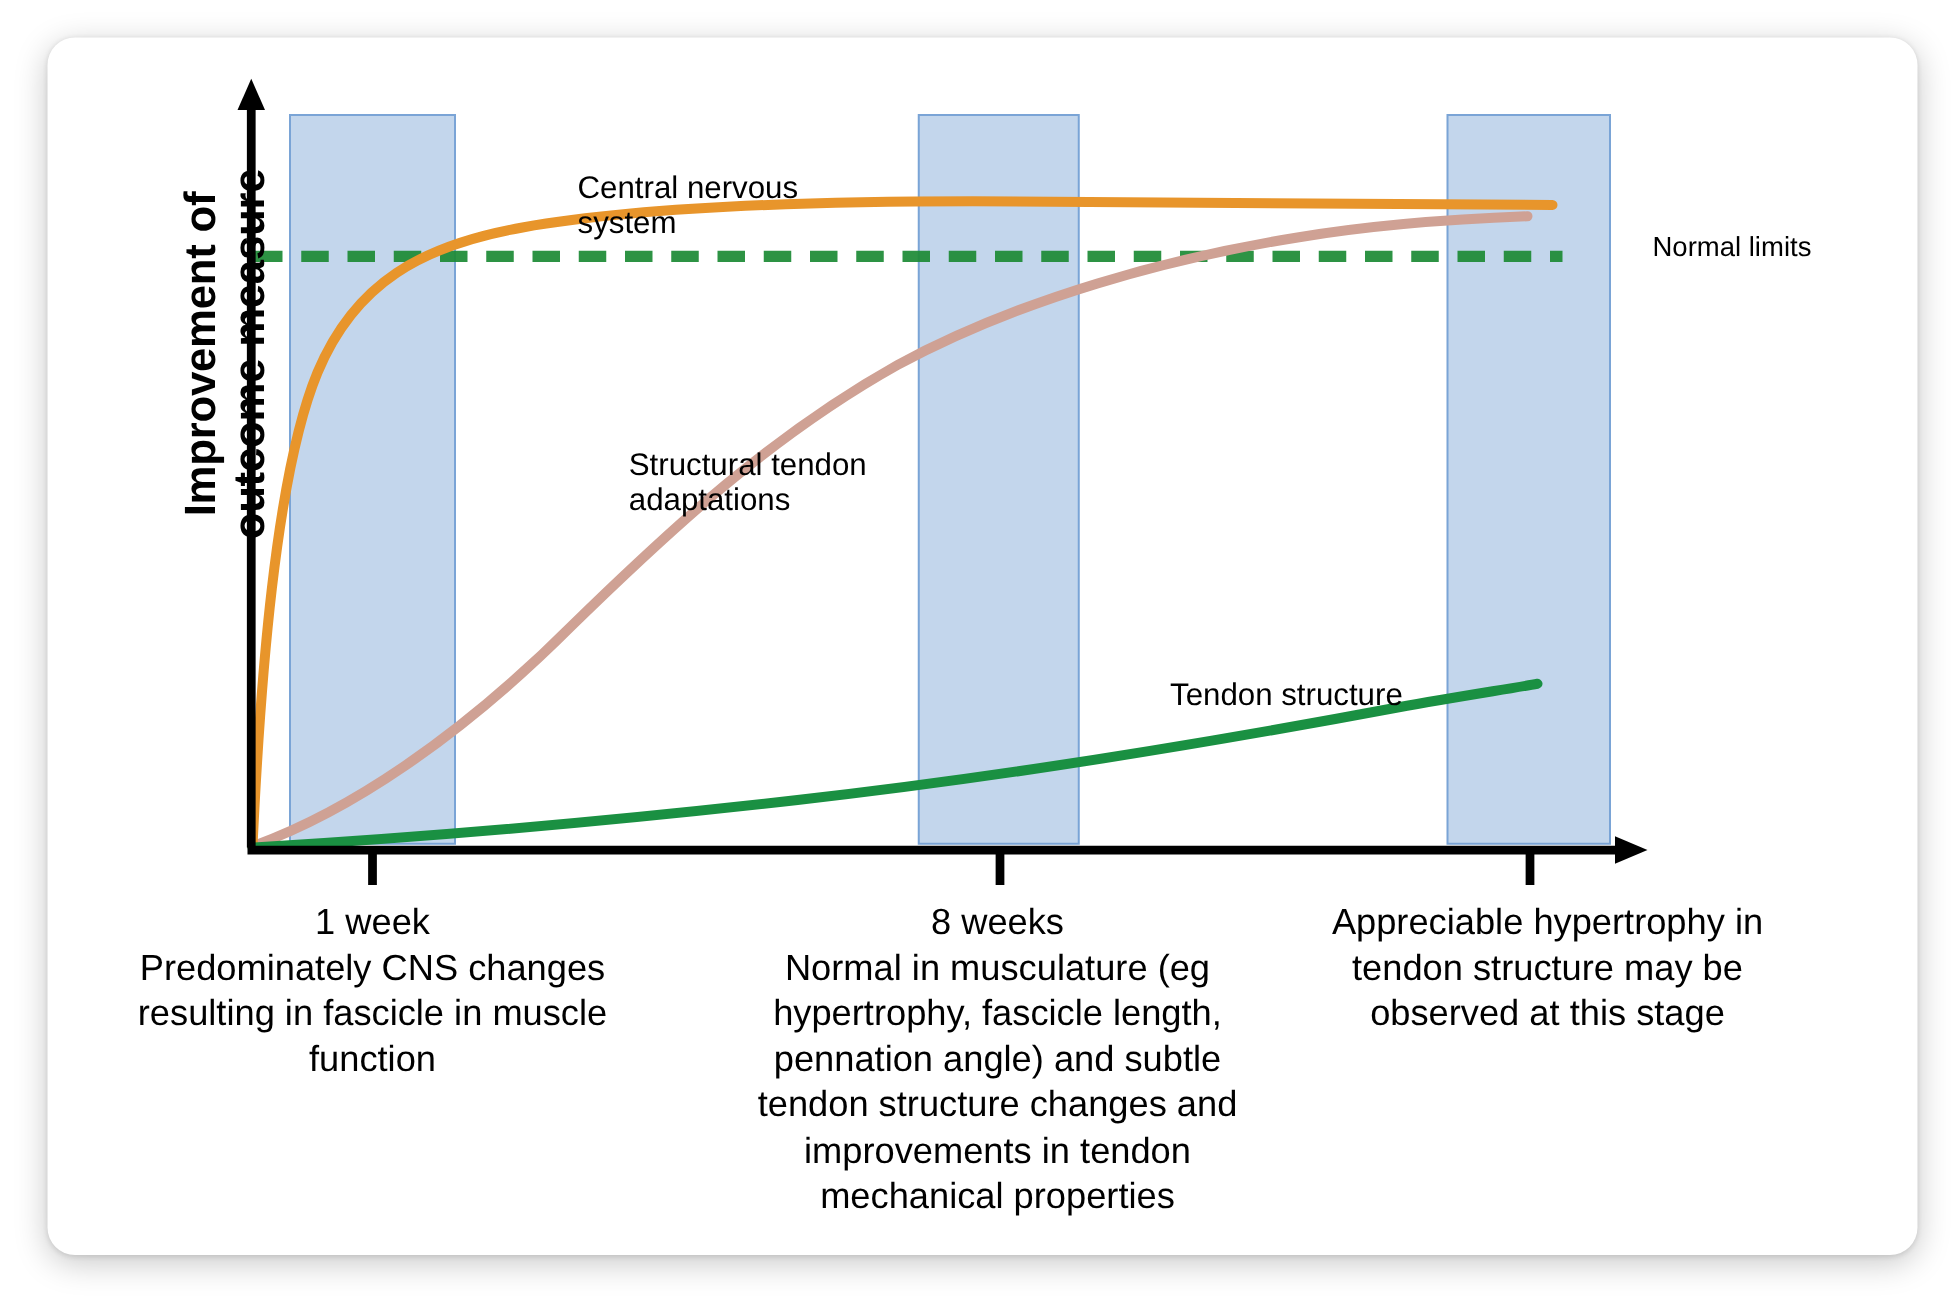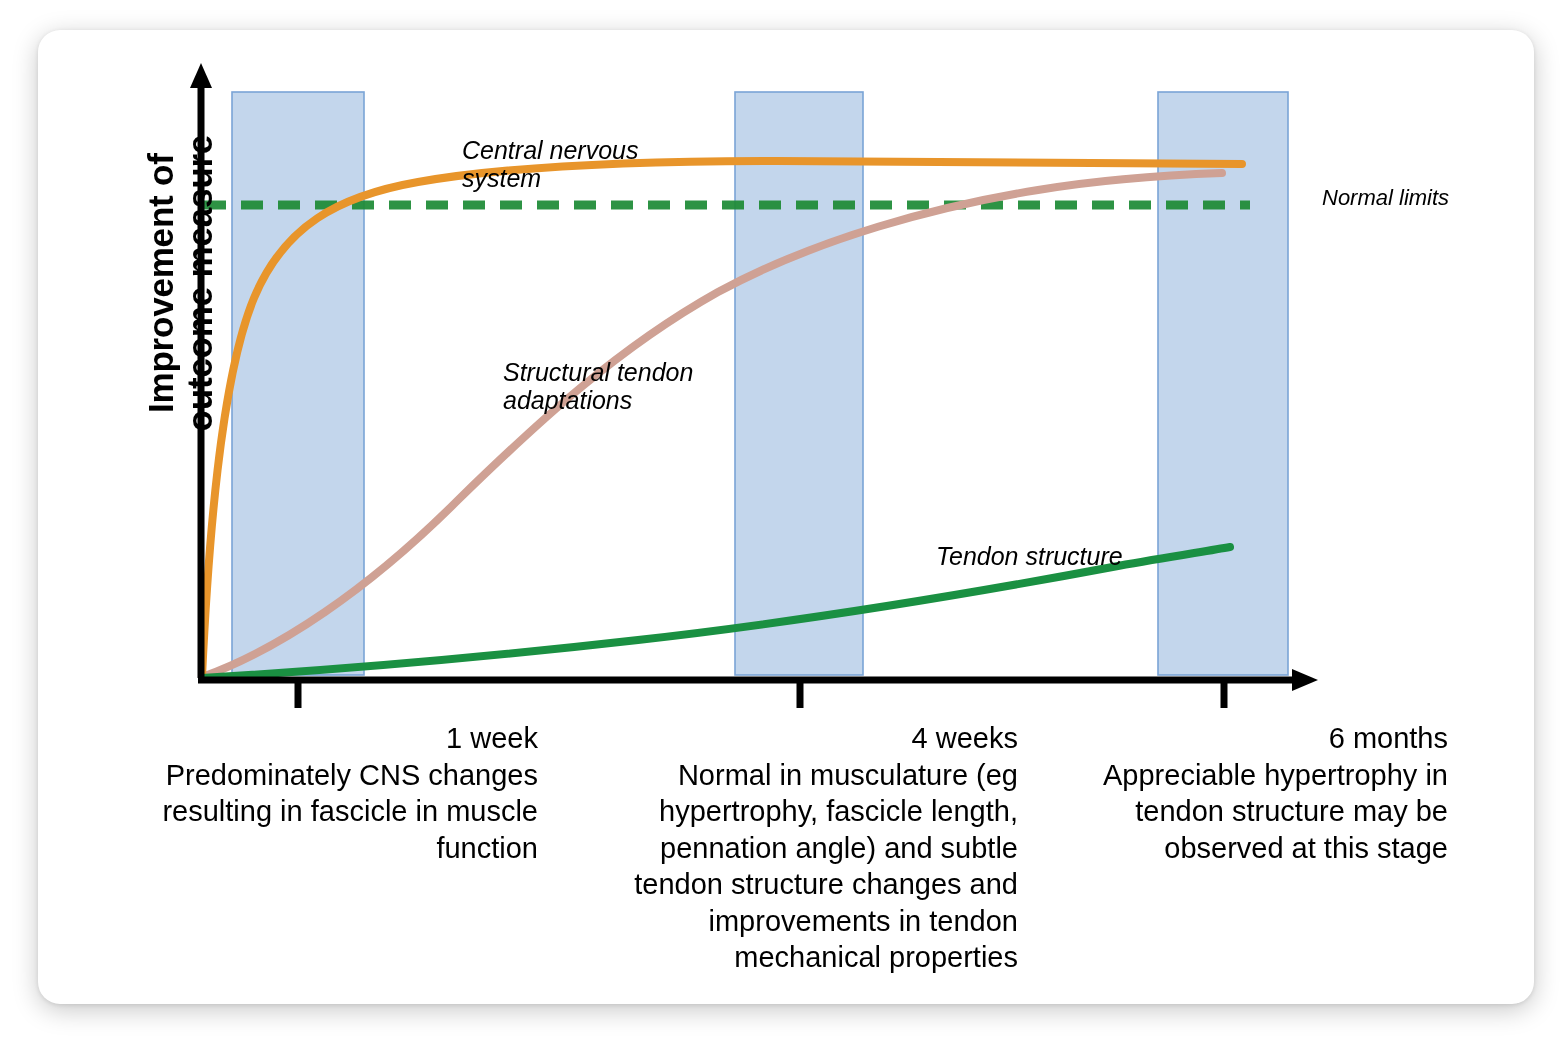--- a/index.html
+++ b/index.html
@@ -50,31 +50,30 @@
     color: #000000;
     letter-spacing: -0.2px;
   }
   
   .curve-label {
     position: absolute;
     font-size: 25px;
     line-height: 1.12;
     color: #000000;
     white-space: pre-line;
-    font-style: italic;
   }
   #label-cns      { left: 424px; top: 106px; }
   #label-muscle   { left: 465px; top: 328px; }
   #label-tendon   { left: 898px; top: 512px; }
   #label-normal   { left: 1284px; top: 156px; font-size: 22px; }
 
   
   .stage-caption {
     position: absolute;
-    text-align: right;
+    text-align: center;
     font-size: 29px;
     line-height: 1.26;
     color: #000000;
   }
   .stage-caption .stage-time {
     display: block;
   }
   .stage-caption .stage-desc {
     display: block;
   }
@@ -146,23 +145,22 @@
     <div id="label-tendon" class="curve-label">Tendon structure</div>
 
     <div id="label-normal" class="curve-label">Normal limits</div>
 
     <div id="stage-0" class="stage-caption">
       <span class="stage-time">1 week</span>
       <span class="stage-desc">Predominately CNS changes resulting in fascicle in muscle function</span>
     </div>
 
     <div id="stage-1" class="stage-caption">
-      <span class="stage-time">4 weeks</span>
+      <span class="stage-time">8 weeks</span>
       <span class="stage-desc">Normal in musculature (eg hypertrophy, fascicle length, pennation angle) and subtle tendon structure changes and improvements in tendon mechanical properties</span>
     </div>
 
     <div id="stage-2" class="stage-caption">
-      <span class="stage-time">6 months</span>
       <span class="stage-desc">Appreciable hypertrophy in tendon structure may be observed at this stage</span>
     </div>
 
   </div>
 </div>
 
 </body></html>

